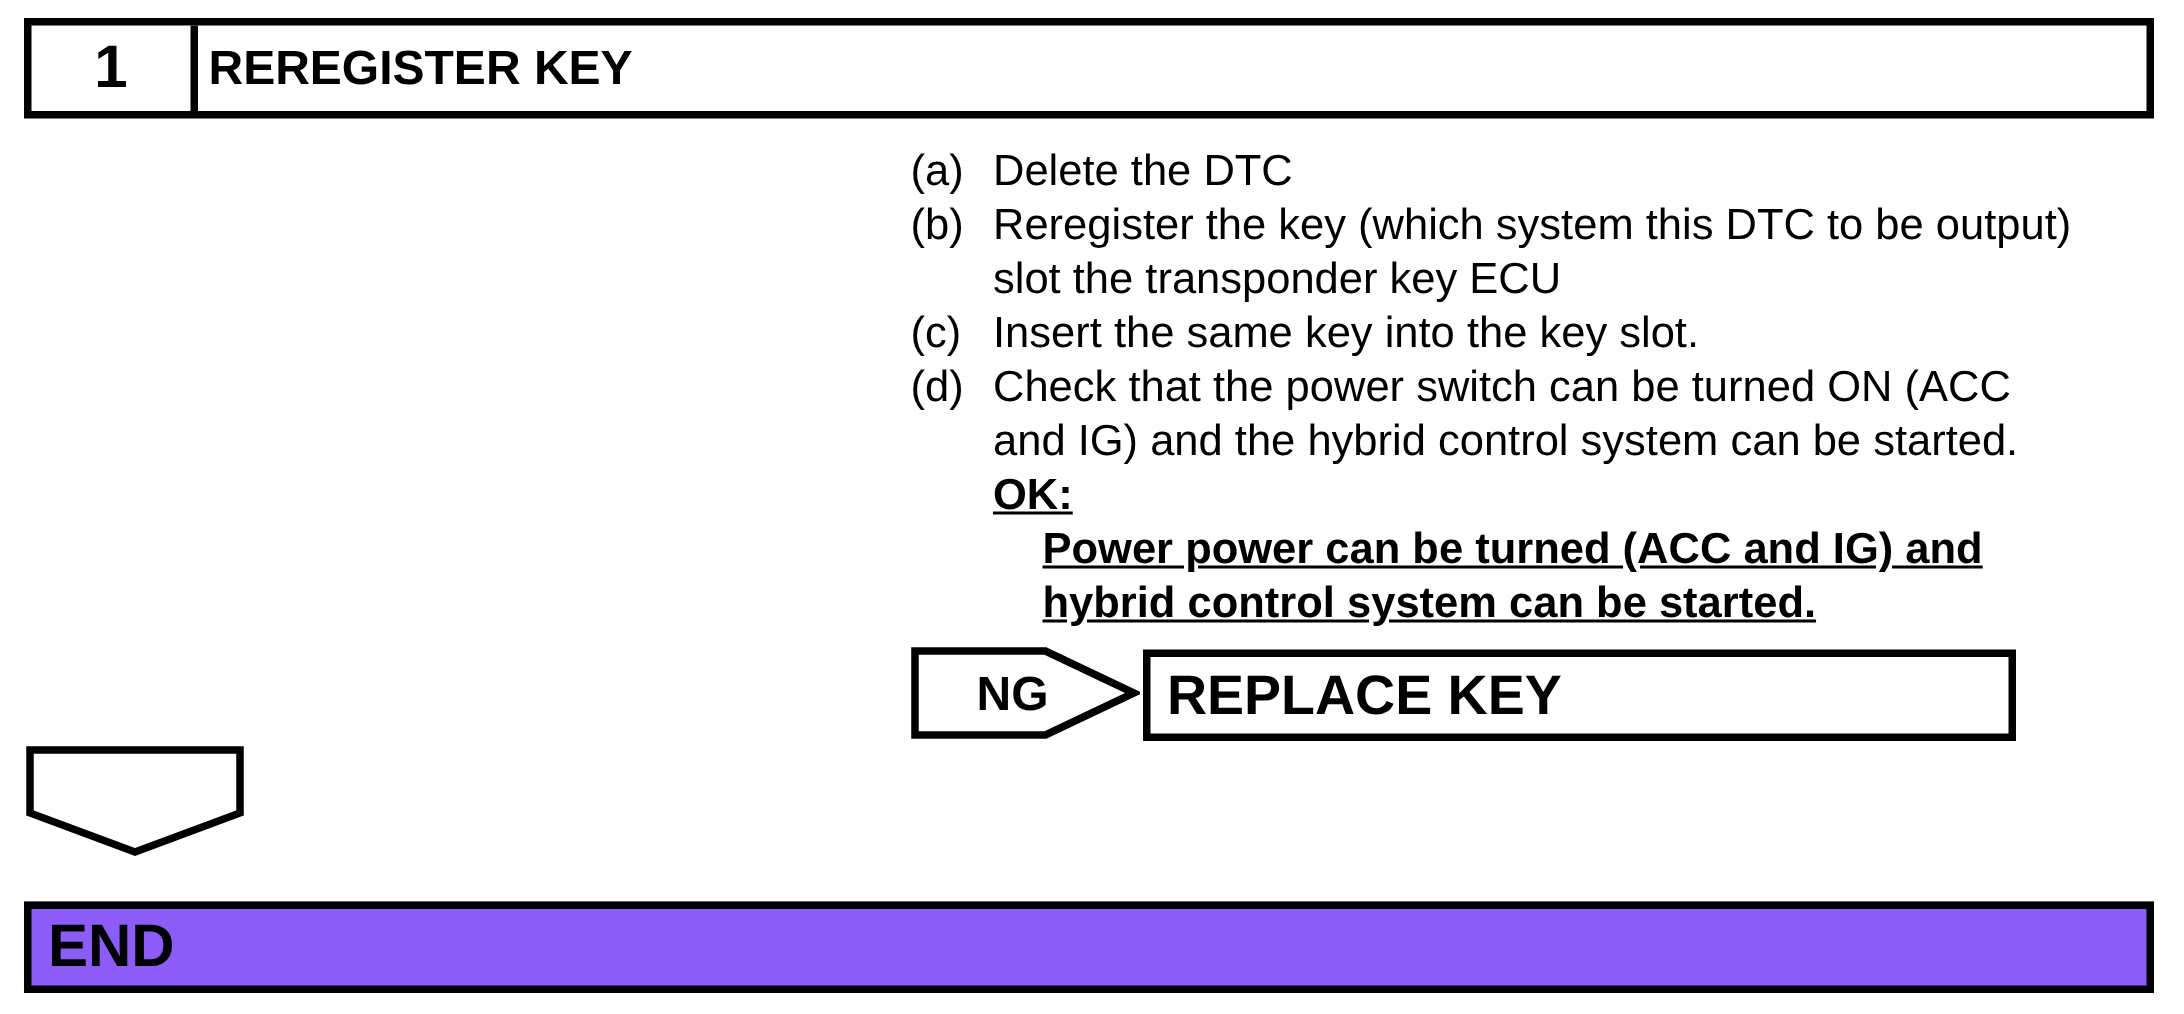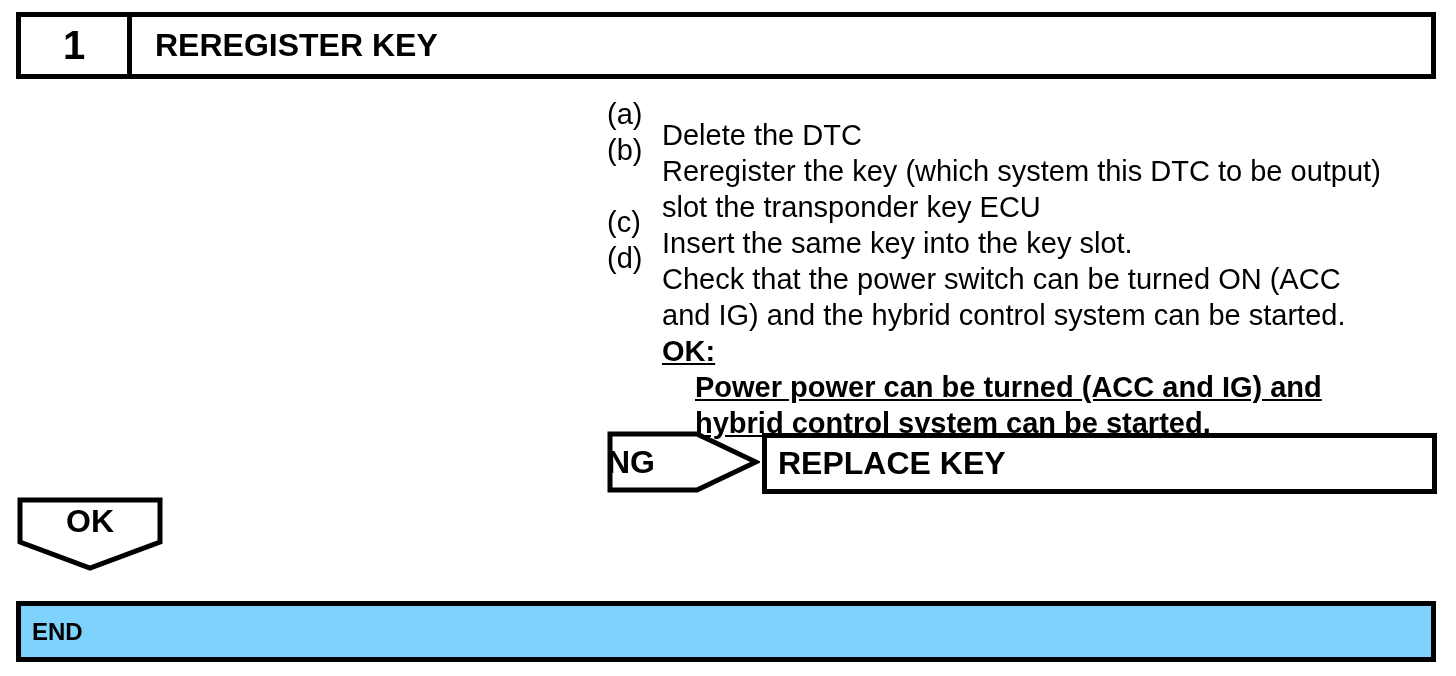--- a/index.html
+++ b/index.html
@@ -26,60 +26,60 @@
   .step-number {
     width: 111px;
     border-right: 5px solid #000;
     box-sizing: border-box;
     display: flex; align-items: center; justify-content: center;
     font-weight: bold; font-size: 40px;
   }
   .step-title {
     flex: 1;
     display: flex; align-items: center;
-    padding-left: 23px;
+    padding-left: 7px;
     font-weight: bold; font-size: 32px;
     white-space: nowrap;
   }
 
   
   .steps {
     position: absolute;
     left: 607px; top: 96px;
     width: 840px; height: 340px;
     font-size: 29px; line-height: 36px;
   }
   .srow { position: absolute; left: 0; white-space: nowrap; }
   .slabel { position: absolute; left: 0; }
-  .stext  { position: absolute; left: 55px; margin-top: 21px; }
+  .stext  { position: absolute; left: 55px; }
   .bold   { font-weight: bold; text-decoration: underline; }
   .stext.spec { left: 88px; }
 
   
   .ng-connector {
     position: absolute;
     left: 607px; top: 431px;
     width: 153px; height: 62px;
   }
   .ng-connector svg { position: absolute; left: 0; top: 0; }
   .ng-label {
     position: absolute; left: 0; top: 0;
     width: 92px; height: 62px; line-height: 62px;
-    text-align: left;
+    text-align: right;
     font-weight: bold; font-size: 32px;
   }
   .ng-action {
     position: absolute;
     left: 762px; top: 433px;
-    width: 675px; height: 61px;
+    width: 582px; height: 61px;
     border: 5px solid #000;
     box-sizing: border-box;
     display: flex; align-items: center;
     padding-left: 11px;
-    font-weight: bold; font-size: 32px;
+    font-weight: bold; font-size: 37px;
     background: #fff;
     white-space: nowrap;
   }
 
   
   .ok-connector {
     position: absolute;
     left: 17px; top: 497px;
     width: 146px; height: 74px;
   }
@@ -93,22 +93,22 @@
 
   
   .end-box {
     position: absolute;
     left: 16px; top: 601px;
     width: 1420px; height: 61px;
     border: 5px solid #000;
     box-sizing: border-box;
     display: flex; align-items: center;
     padding-left: 11px;
-    font-weight: bold; font-size: 24px;
-    background: #7dd3fc;
+    font-weight: bold; font-size: 40px;
+    background: #8b5cf6;
   }
 </style>
 </head>
 <body>
 
 <div id="page">
 
   <div class="step-header">
     <div class="step-number">1</div>
     <div class="step-title">REREGISTER KEY</div>
@@ -155,20 +155,19 @@
     <div class="ng-label">NG</div>
   </div>
   <div class="ng-action">
     <span>REPLACE KEY</span>
   </div>
 
   <div class="ok-connector">
     <svg width="146" height="74" viewBox="0 0 146 74">
       <polygon points="3,3 143,3 143,45 73,71 3,45" fill="#ffffff" stroke="#000000" stroke-width="5"></polygon>
     </svg>
-    <div class="ok-label">OK</div>
   </div>
 
   <div class="end-box">
     <span>END</span>
   </div>
 
 </div>
 
 </body></html>

